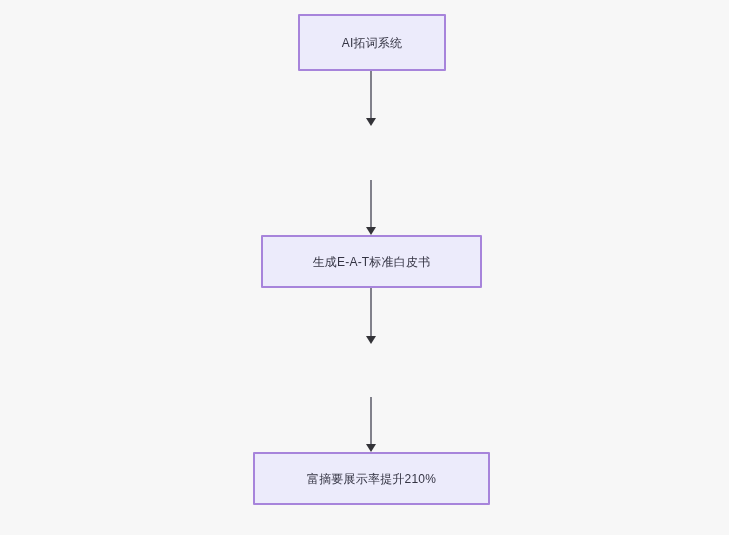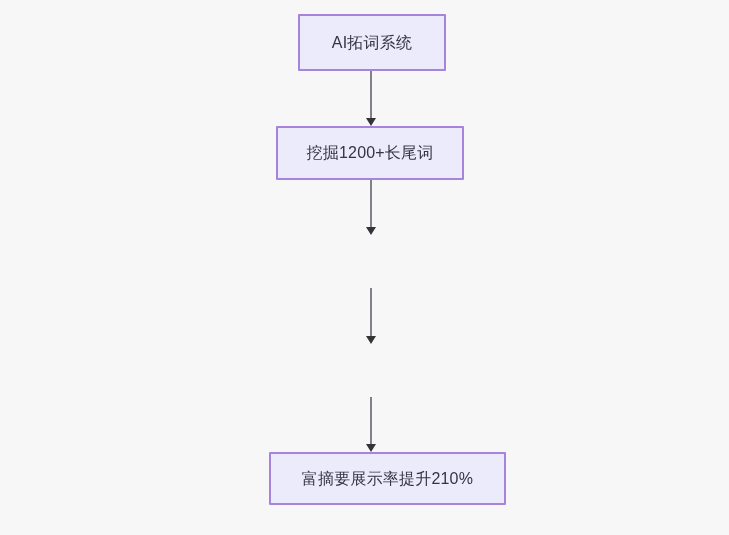--- a/index.html
+++ b/index.html
@@ -25,21 +25,21 @@
     box-sizing: border-box;
     background: #ecebfb;
     border: 2px solid #a784db;
     display: flex;
     align-items: center;
     justify-content: center;
     border-radius: 1px;
   }
 
   .node-label {
-    font-size: 16px;
+    font-size: 12px;
     line-height: 1;
     color: #343443;
     letter-spacing: 0.2px;
     white-space: nowrap;
     text-align: center;
   }
 
   .edge {
     position: absolute;
   }
@@ -69,38 +69,38 @@
 
   <div class="node" style="left:298px; top:14px; width:148px; height:57px;">
     <span class="node-label">AI拓词系统</span>
   </div>
 
   <div class="edge" style="left:370px; top:71px; width:2px; height:55px;">
     <div class="edge-line" style="height:47px;"></div>
     <div class="edge-head" style="top:47px;"></div>
   </div>
 
-  <div class="node" style="left:276px; top:126px; width:188px; height:54px;">
-    <span class="node-label">挖掘1200+长尾词</span>
-  </div>
 
   <div class="edge" style="left:370px; top:180px; width:2px; height:55px;">
     <div class="edge-line" style="height:47px;"></div>
     <div class="edge-head" style="top:47px;"></div>
   </div>
 
+  <div class="node" style="left:261px; top:235px; width:221px; height:53px;">
+    <span class="node-label">生成E-A-T标准白皮书</span>
+  </div>
 
   <div class="edge" style="left:370px; top:288px; width:2px; height:56px;">
     <div class="edge-line" style="height:48px;"></div>
     <div class="edge-head" style="top:48px;"></div>
   </div>
 
 
   <div class="edge" style="left:370px; top:397px; width:2px; height:55px;">
     <div class="edge-line" style="height:47px;"></div>
     <div class="edge-head" style="top:47px;"></div>
   </div>
 
-  <div class="node" style="left:253px; top:452px; width:237px; height:53px;margin-left:16px;">
+  <div class="node" style="left:253px; top:452px; width:237px; height:53px;">
     <span class="node-label">富摘要展示率提升210%</span>
   </div>
 
 </div>
 
 </body></html>

